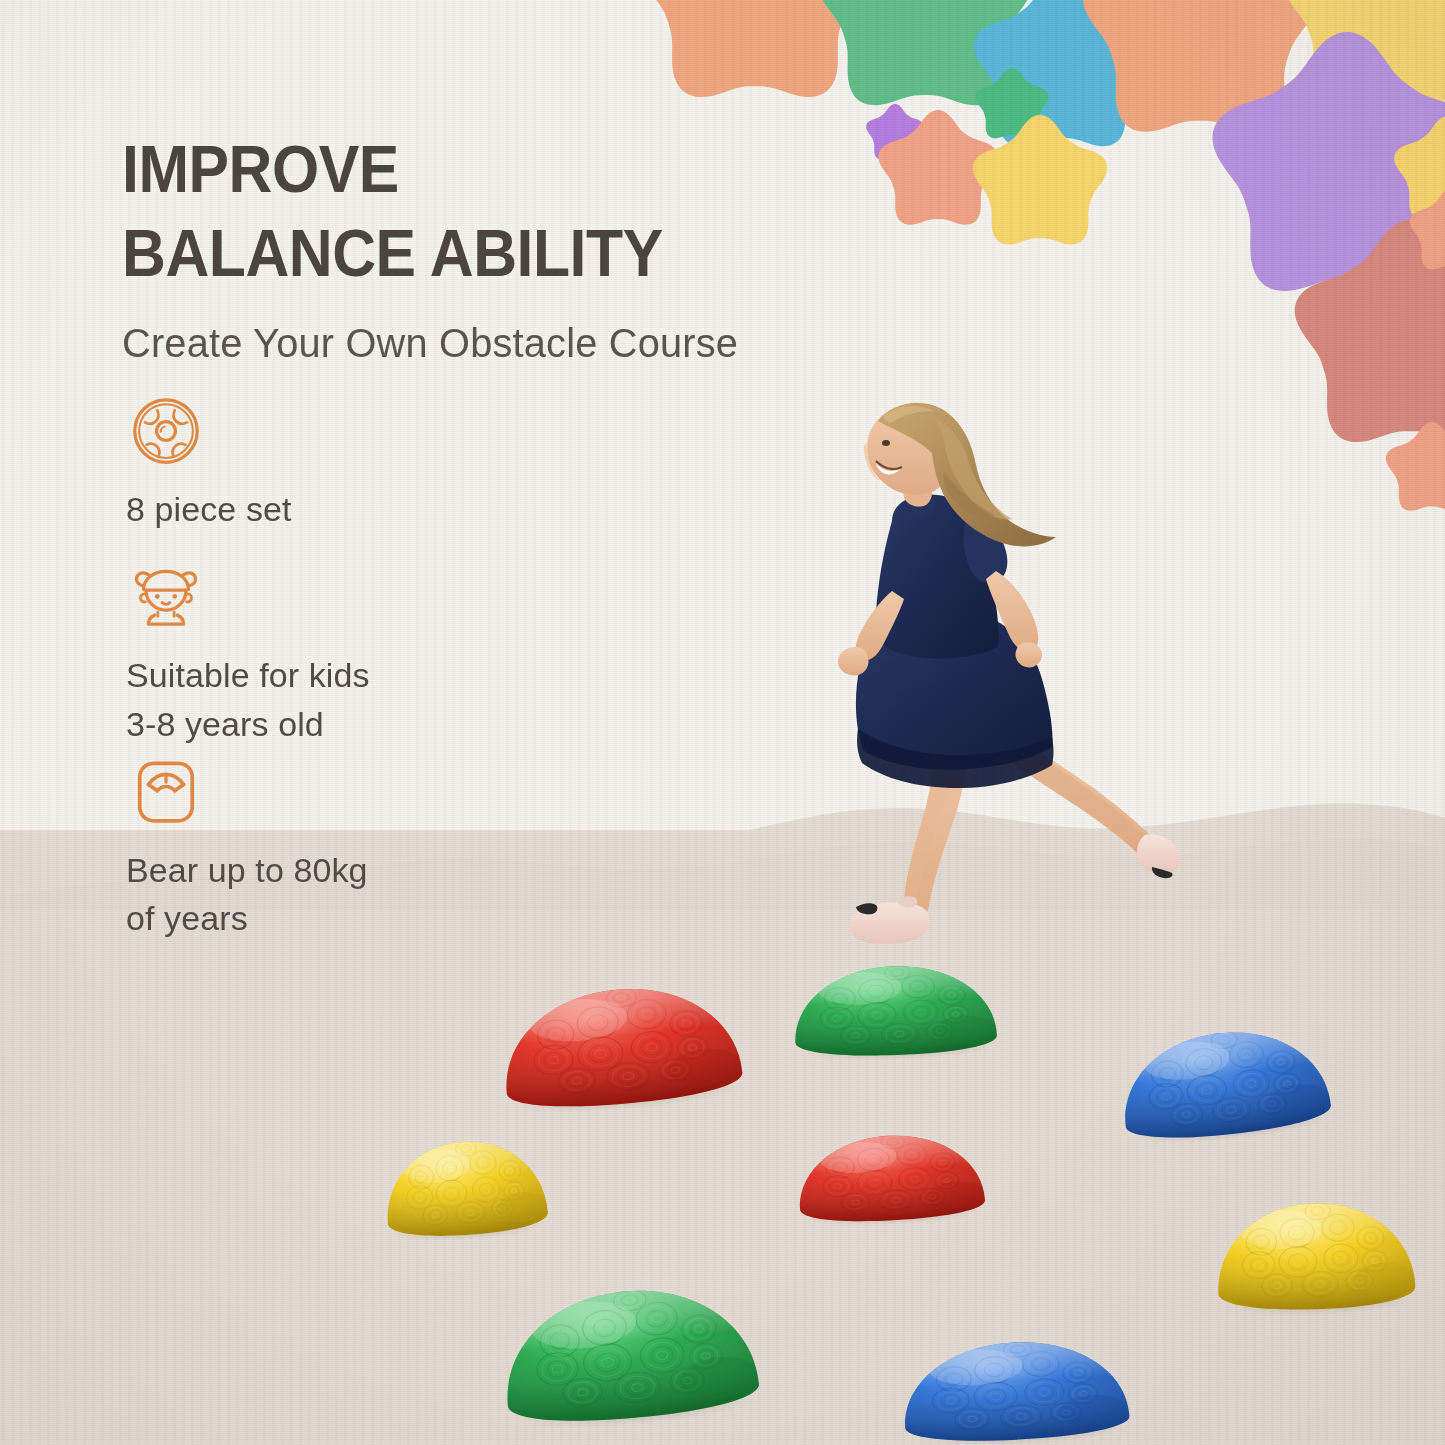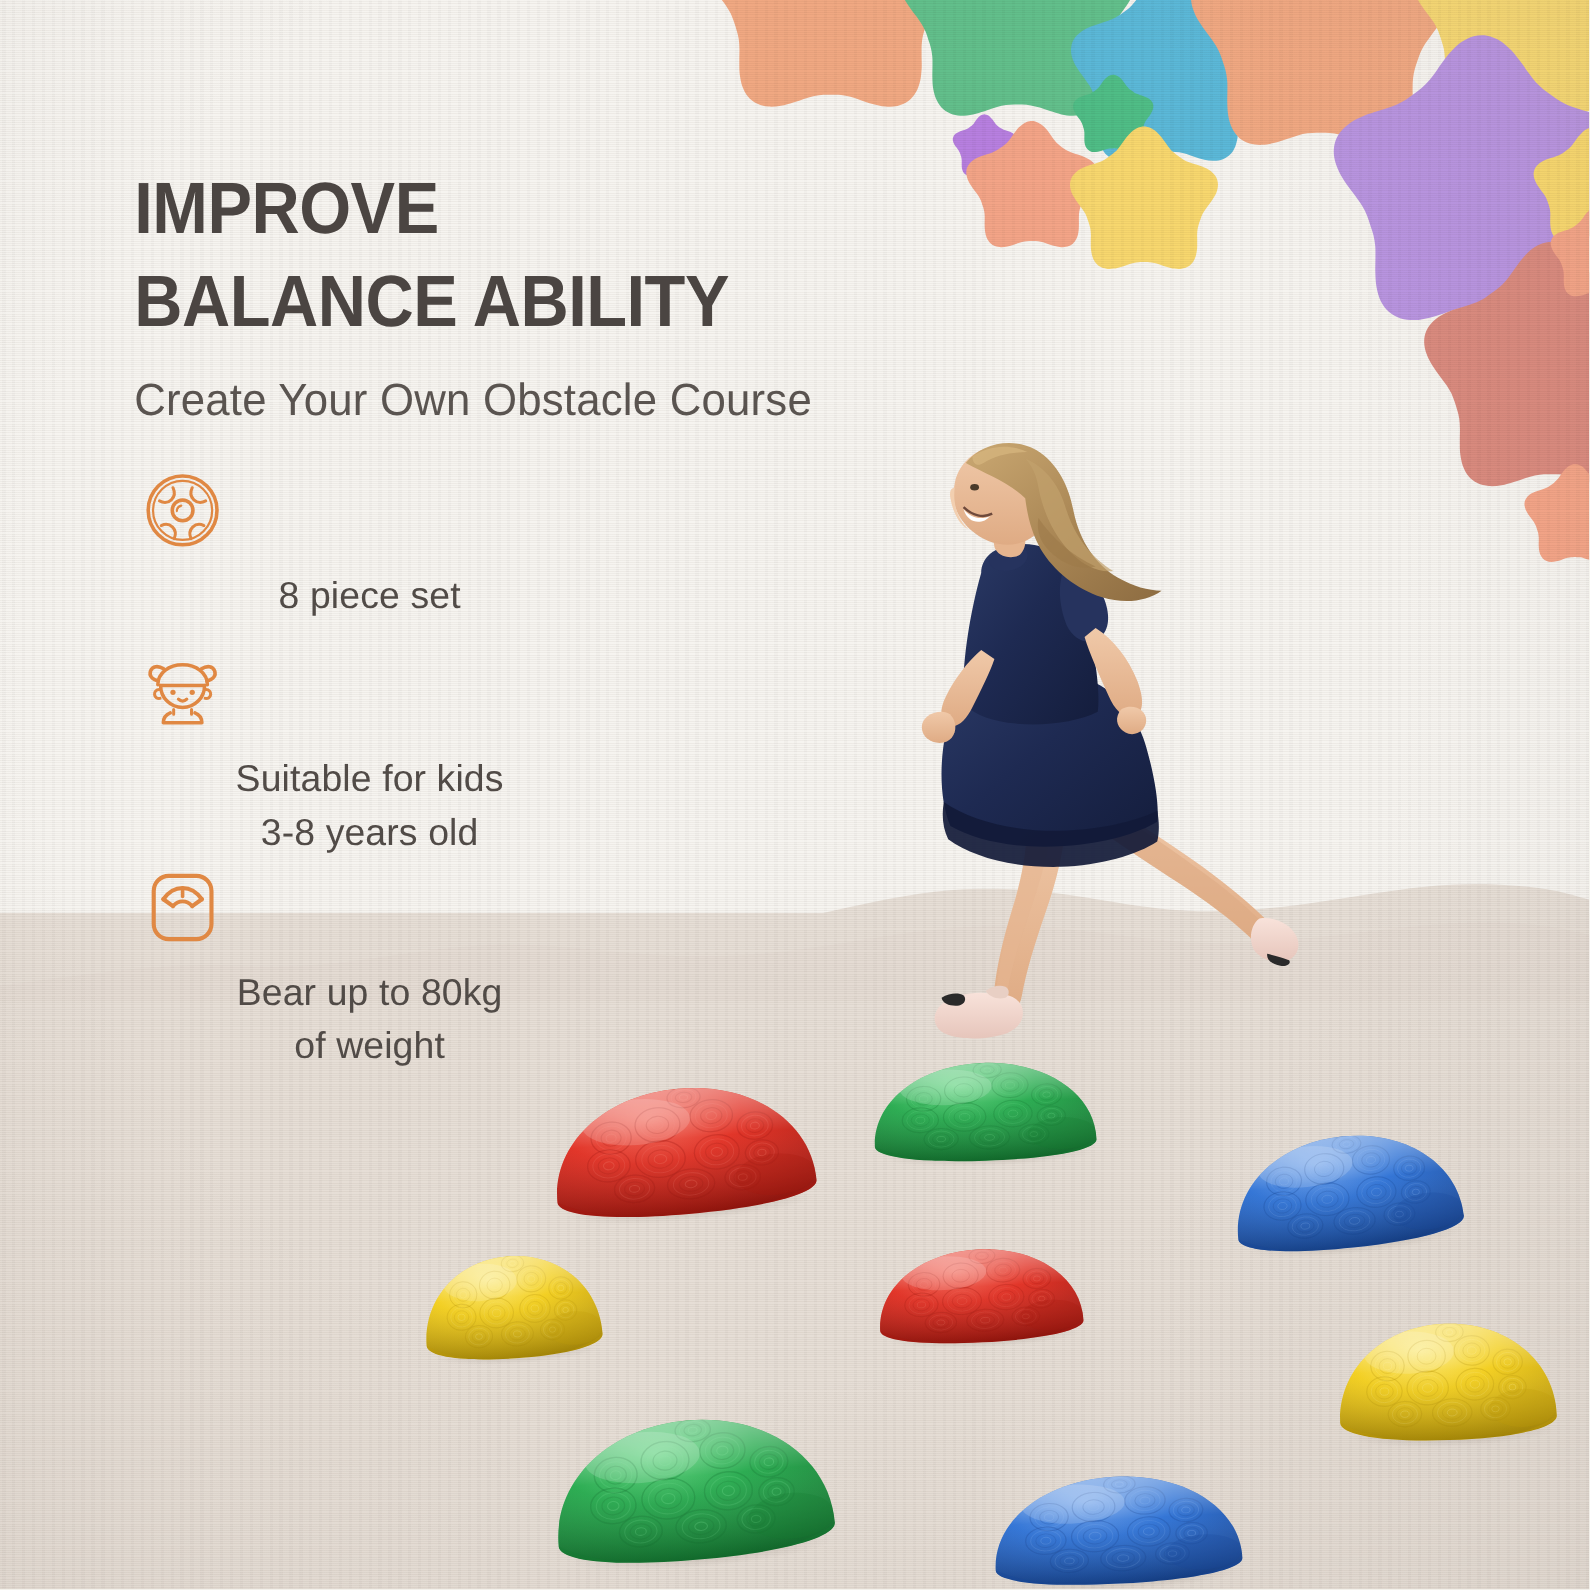--- a/index.html
+++ b/index.html
@@ -44,21 +44,20 @@
 
   
   .stars { position:absolute; inset:0; }
   .stars svg { position:absolute; top:0; left:0; width:1445px; height:1445px; }
 
   
   .headline {
     position:absolute;
     left:122px; top:128px;
     width:800px;
-    margin-top:20px;
   }
   .headline h1 {
     font-family:"Liberation Sans", sans-serif;
     font-weight:bold;
     font-size:66px;
     line-height:1.27;
     letter-spacing:-0.5px;
     color:#4b4542;
     transform:scaleX(.92);
     transform-origin:left center;
@@ -71,23 +70,22 @@
     letter-spacing:.2px;
     color:#5a5450;
     transform:scaleX(.97);
     transform-origin:left center;
     white-space:nowrap;
   }
 
   
   .features {
     position:absolute;
-    left:126px; top:424px;
+    left:126px; top:391px;
     width:420px;
-    text-align:center;
   }
   .feature { margin-bottom:18px; }
   .feature .ficon {
     width:80px; height:80px;
     display:block;
   }
   .feature .ficon svg { display:block; width:100%; height:100%; }
   .feature .flabel {
     margin-top:14px;
     font-size:34px;
@@ -314,21 +312,21 @@
       <span class="ficon">
         <svg viewBox="0 0 64 64" fill="none" stroke="#e08843" stroke-width="3" stroke-linecap="round" stroke-linejoin="round">
           <rect x="11" y="9" width="42" height="46" rx="11"></rect>
           <path d="M18 26c3.8-5.4 8.6-8.2 14-8.2S42.2 20.6 46 26"></path>
           <path d="M18 26l7 5M46 26l-7 5"></path>
           <path d="M32 17.8V24" stroke-width="2.6"></path>
           <path d="M25 31c2-2.2 4.4-3.4 7-3.4s5 1.2 7 3.4" stroke-width="2.8"></path>
         </svg>
       </span>
       <div class="flabel">Bear up to 80kg
-of weight</div>
+of years</div>
     </div>
 
   </div>
 
   <div class="stones">
       <div class="stone" style="left: 492px; top: 975px; width: 258px; height: 135px; transform: rotate(-5deg);">
   <svg viewBox="0 0 240 130" preserveAspectRatio="none">
     <defs>
       <radialGradient id="sg0" cx="38%" cy="22%" r="85%">
         <stop offset="0" stop-color="#f2695a"></stop>

